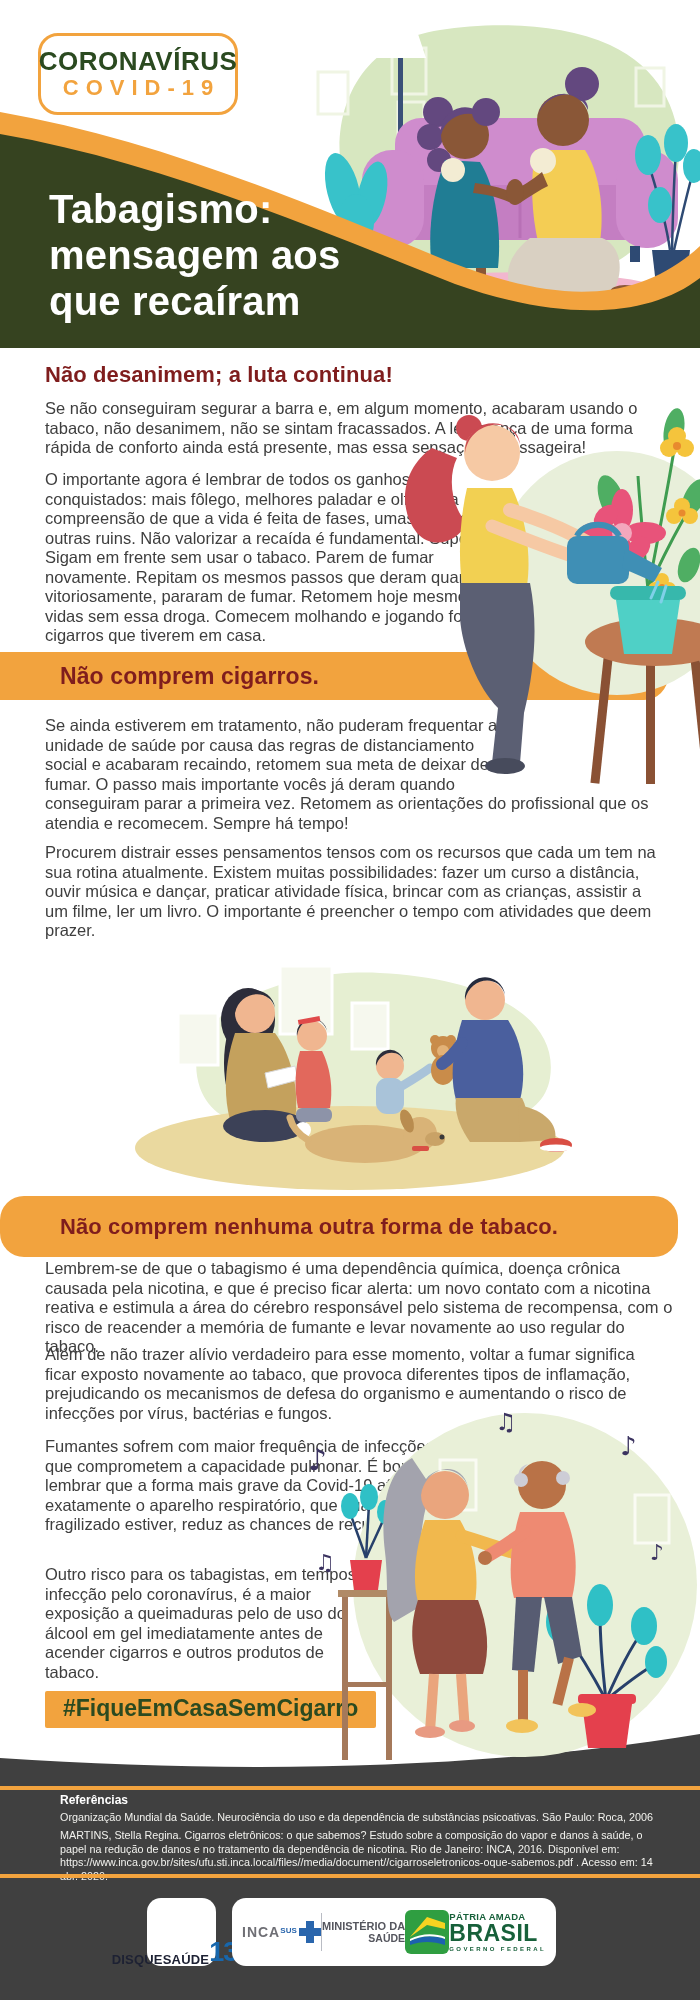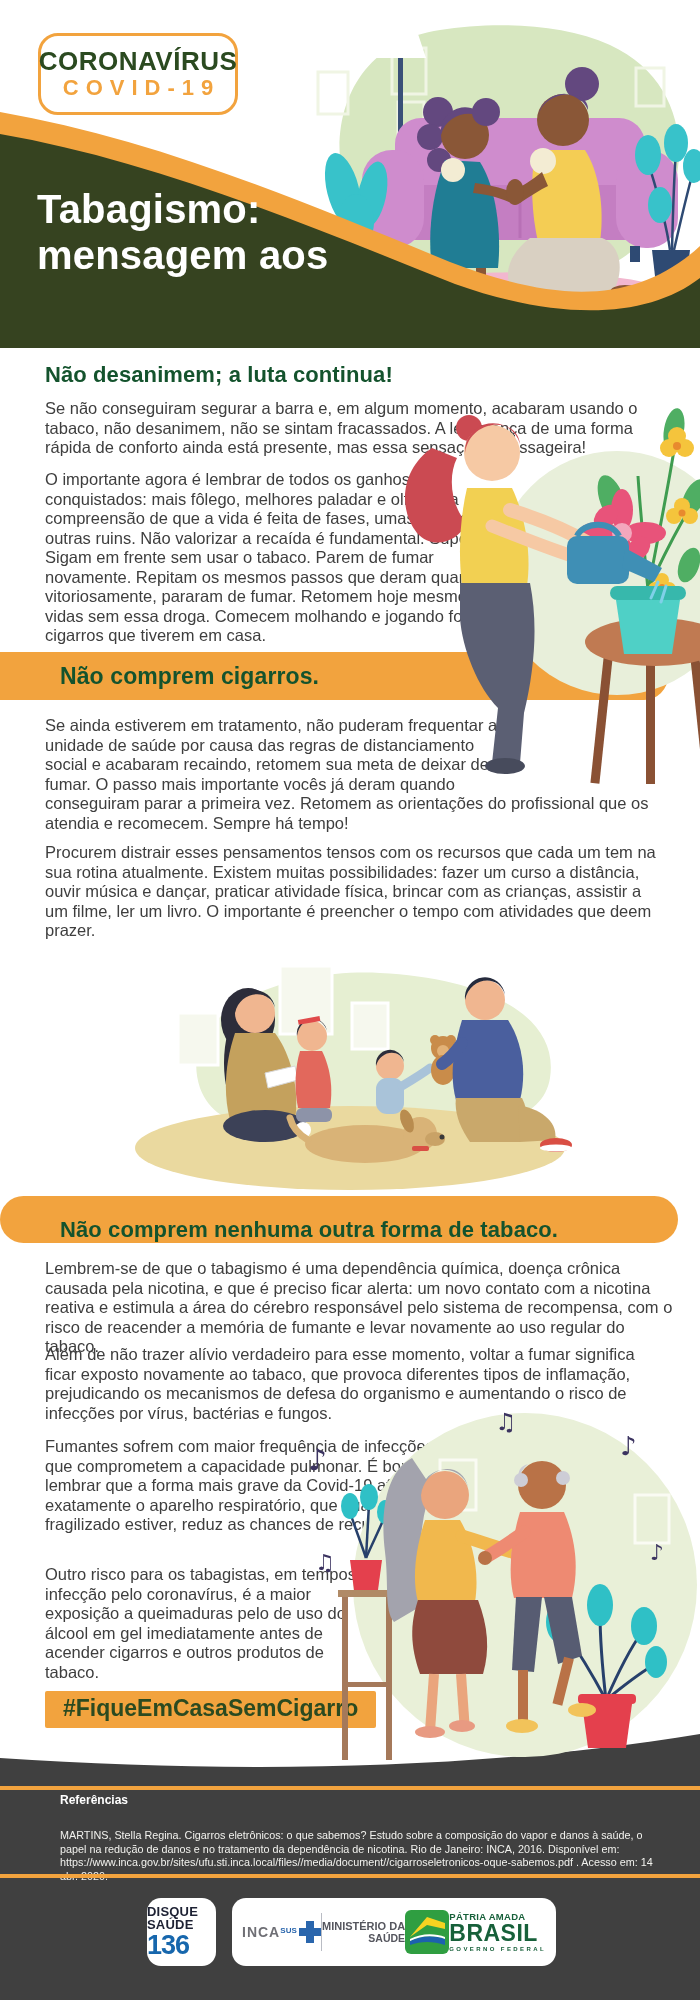--- a/index.html
+++ b/index.html
@@ -8,31 +8,31 @@
   .abs{position:absolute;}
   svg{display:block;}
 
   
   .logo-box{left:38px;top:33px;width:194px;height:76px;border:3px solid #f2a33e;border-radius:20px;
             background:#fff;display:flex;flex-direction:column;align-items:center;justify-content:center;z-index:5;}
   .logo-line1{font-size:26px;font-weight:900;color:#2b4a20;letter-spacing:.5px;line-height:1.05;}
   .logo-line2{font-size:22px;font-weight:900;color:#f2a33e;letter-spacing:7px;line-height:1.1;margin-left:7px;}
   .header-illu{left:280px;top:0;width:420px;height:332px;z-index:1;pointer-events:none;}
   .swoosh{left:0;top:0;width:700px;height:348px;z-index:2;pointer-events:none;}
-  .page-title{left:37px;top:186px;z-index:4;color:#ffffff;font-size:40px;font-weight:900;line-height:46px;letter-spacing:.2px;}
+  .page-title{left:49px;top:186px;z-index:4;color:#ffffff;font-size:40px;font-weight:900;line-height:46px;letter-spacing:.2px;}
 
   
-  .h-green{color:#14532d;font-size:22px;font-weight:900;letter-spacing:.1px;}
+  .h-green{color:#7f1d1d;font-size:22px;font-weight:900;letter-spacing:.1px;}
   .p{font-size:16.5px;line-height:19.5px;color:#3e3e3e;}
   .heading1{left:45px;top:362px;}
   .p1{left:45px;top:399px;width:618px;}
   .p2{left:45px;top:470px;width:462px;}
   .banner{left:0;background:#f2a33e;display:flex;align-items:center;padding-left:60px;box-sizing:border-box;}
   .banner1{top:652px;width:668px;height:48px;border-radius:0 24px 24px 0;z-index:1;}
-  .banner2{top:1196px;width:678px;height:47px;border-radius:24px;align-items:flex-end;}
+  .banner2{top:1196px;width:678px;height:61px;border-radius:24px;}
   .banner .h-green{font-size:23px;}
   .p3{left:45px;top:716px;width:620px;}
   .p3-spacer{float:right;width:165px;height:60px;}
   .p4{left:45px;top:843px;width:622px;}
   .p5{left:45px;top:1259px;width:628px;}
   .p6{left:45px;top:1345px;width:624px;}
   .p7{left:45px;top:1437px;width:415px;}
   .p8{left:45px;top:1565px;width:335px;}
   .watering-illu{left:372px;top:358px;width:330px;height:430px;z-index:3;pointer-events:none;}
   .family-illu{left:90px;top:958px;width:520px;height:235px;pointer-events:none;}
@@ -42,21 +42,21 @@
 
   
   .footer{left:0;top:1730px;width:700px;height:270px;background:#404040;z-index:1;}
   .footer-wave{position:absolute;left:0;top:0;width:700px;height:50px;}
   .rule{position:absolute;left:0;width:700px;height:4px;background:#f2a33e;}
   .rule1{top:56px;} .rule2{top:144px;}
   .refs-title{position:absolute;left:60px;top:63px;color:#fff;font-size:12px;font-weight:bold;}
   .ref{position:absolute;left:60px;width:600px;color:#f2f2ee;font-size:10.8px;line-height:13.5px;}
   .ref1{top:81px;} .ref2{top:99px;}
   .disque-box{position:absolute;left:147px;top:168px;width:69px;height:68px;background:#fff;border-radius:14px;
-              display:flex;flex-direction:column;align-items:flex-start;justify-content:center;line-height:1;}
+              display:flex;flex-direction:row;align-items:flex-end;justify-content:center;line-height:1;}
   .disque-l{font-size:13px;font-weight:900;color:#1d2133;letter-spacing:.2px;}
   .disque-n{font-size:27px;font-weight:900;color:#1767ad;margin-top:1px;letter-spacing:-1px;}
   .gov-box{position:absolute;left:232px;top:168px;width:324px;height:68px;background:#fff;border-radius:14px;
            display:flex;align-items:center;justify-content:space-between;padding:0 10px;box-sizing:border-box;}
   .inca{font-size:14px;font-weight:bold;color:#6f6f75;letter-spacing:1px;}
   .sus{display:flex;align-items:center;gap:2px;}
   .sus-t{font-size:8px;font-weight:900;color:#2a66ad;margin-bottom:3px;}
   .gov-div{width:1px;height:38px;background:#b9bcc4;}
   .minst{display:flex;flex-direction:column;align-items:flex-end;line-height:1.15;color:#55565e;}
   .minst-1{font-size:11px;font-weight:bold;}
@@ -143,20 +143,21 @@
   </svg>
 
   <svg class="abs swoosh" viewBox="0 0 700 348">
     <path d="M0,112 C150,138 290,196 450,262 C556,303 636,305 700,246 L700,348 L0,348 Z" fill="#f2a33e"></path>
     <path d="M0,134 C150,160 295,220 455,284 C562,322 648,318 700,278 L700,348 L0,348 Z" fill="#364320"></path>
   </svg>
 
   <div class="abs page-title">
     <div>Tabagismo:</div>
     <div>mensagem aos</div>
+    <div>que recaíram</div>
   </div>
 
   <div class="abs h-green heading1">Não desanimem; a luta continua!</div>
   <div class="abs p p1">Se não conseguiram segurar a barra e, em algum momento, acabaram usando o tabaco, não desanimem, não se sintam fracassados. A lembrança de uma forma rápida de conforto ainda está presente, mas essa sensação é passageira!</div>
   <div class="abs p p2">O importante agora é lembrar de todos os ganhos conquistados: mais fôlego, melhores paladar e olfato e a compreensão de que a vida é feita de fases, umas boas e outras ruins. Não valorizar a recaída é fundamental. Superem. Sigam em frente sem usar o tabaco. Parem de fumar novamente. Repitam os mesmos passos que deram quando, vitoriosamente, pararam de fumar. Retomem hoje mesmo suas vidas sem essa droga. Comecem molhando e jogando fora os cigarros que tiverem em casa.</div>
 
   <div class="abs banner banner1">
     <span class="h-green">Não comprem cigarros.</span>
   </div>
 
@@ -374,20 +375,21 @@
   </svg>
 
   <div class="abs hashtag">#FiqueEmCasaSemCigarro</div>
 
   <div class="abs footer">
     <svg class="footer-wave" viewBox="0 0 700 50" preserveAspectRatio="none">
       <path d="M0,0 L700,0 L700,4 C480,40 240,44 0,28 Z" fill="#ffffff"></path>
     </svg>
     <div class="rule rule1"></div>
     <div class="refs-title">Referências</div>
+    <div class="ref ref1">Organização Mundial da Saúde. Neurociência do uso e da dependência de substâncias psicoativas. São Paulo: Roca, 2006</div>
     <div class="ref ref2">MARTINS, Stella Regina. Cigarros eletrônicos: o que sabemos? Estudo sobre a composição do vapor e danos à saúde, o papel na redução de danos e no tratamento da dependência de nicotina. Rio de Janeiro: INCA, 2016. Disponível em: https://www.inca.gov.br/sites/ufu.sti.inca.local/files//media/document//cigarroseletronicos-oque-sabemos.pdf . Acesso em: 14 abr. 2020.</div>
     <div class="rule rule2"></div>
 
     <div class="disque-box">
       <span class="disque-l">DISQUE</span>
       <span class="disque-l">SAÚDE</span>
       <span class="disque-n">136</span>
     </div>
 
     <div class="gov-box">

